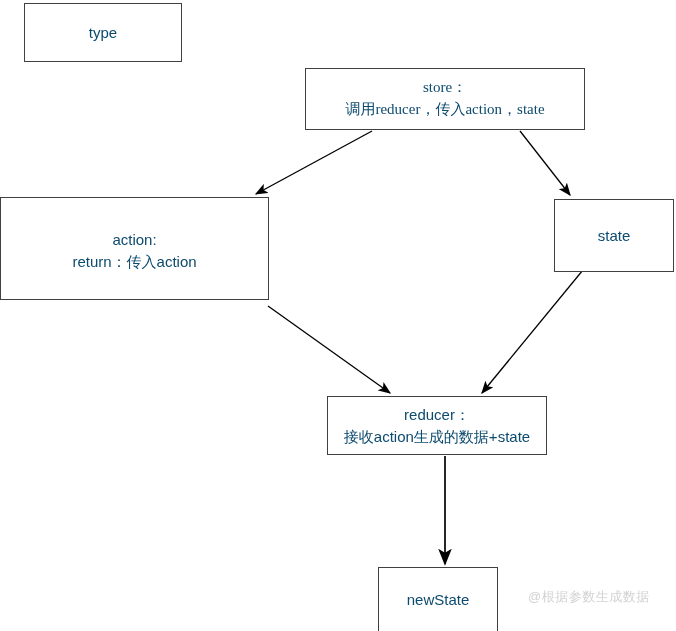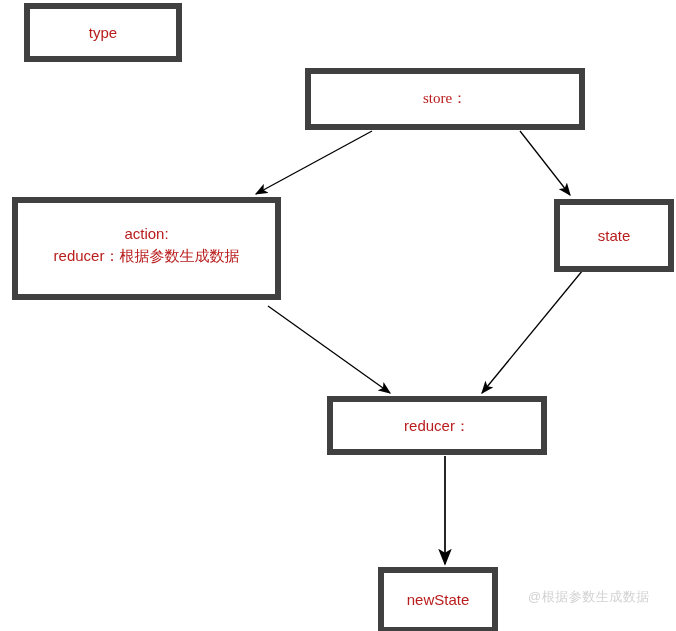--- a/index.html
+++ b/index.html
@@ -13,41 +13,41 @@
   #canvas {
     position: relative;
     width: 676px;
     height: 631px;
     background: #ffffff;
     overflow: hidden;
   }
   .node {
     position: absolute;
     box-sizing: border-box;
-    border: 6px solid #404040;
+    border: 1px solid #404040;
     background: #ffffff;
-    color: #b91c1c;
+    color: #0c4a6e;
     display: flex;
     flex-direction: column;
     align-items: center;
     justify-content: center;
     text-align: center;
     line-height: 1.45;
     font-size: 15px;
     z-index: 2;
   }
   .node .ln {
     display: block;
     white-space: nowrap;
   }
   
   #node-type      { left: 24px;  top: 3px;   width: 158px; height: 59px; }
   #node-store     { left: 305px; top: 68px;  width: 280px; height: 62px; font-family: Liberation Serif, serif; }
-  #node-action    { left: 12px;   top: 197px; width: 269px; height: 103px;
-                    justify-content: flex-start; padding-top: 20px; }
+  #node-action    { left: 0;   top: 197px; width: 269px; height: 103px;
+                    justify-content: flex-start; padding-top: 31px; }
   #node-state     { left: 554px; top: 199px; width: 120px; height: 73px; }
   #node-reducer   { left: 327px; top: 396px; width: 220px; height: 59px; }
   #node-newstate  { left: 378px; top: 567px; width: 120px; height: 66px; }
 
   #edges {
     position: absolute;
     left: 0;
     top: 0;
     width: 676px;
     height: 631px;
@@ -87,33 +87,35 @@
 
     <line x1="445" y1="456" x2="445" y2="564" stroke="#000000" stroke-width="1.7" marker-end="url(#arrowhead)"></line>
   </svg>
 
   <div class="node" id="node-type">
     <span class="ln">type</span>
   </div>
 
   <div class="node" id="node-store">
     <span class="ln">store：</span>
+    <span class="ln">调用reducer，传入action，state</span>
   </div>
 
   <div class="node" id="node-action">
     <span class="ln">action:</span>
-    <span class="ln">reducer：根据参数生成数据</span>
+    <span class="ln">return：传入action</span>
   </div>
 
   <div class="node" id="node-state">
     <span class="ln">state</span>
   </div>
 
   <div class="node" id="node-reducer">
     <span class="ln">reducer：</span>
+    <span class="ln">接收action生成的数据+state</span>
   </div>
 
   <div class="node" id="node-newstate">
     <span class="ln">newState</span>
   </div>
 
   <div class="watermark">@根据参数生成数据</div>
 
 </div>
 

